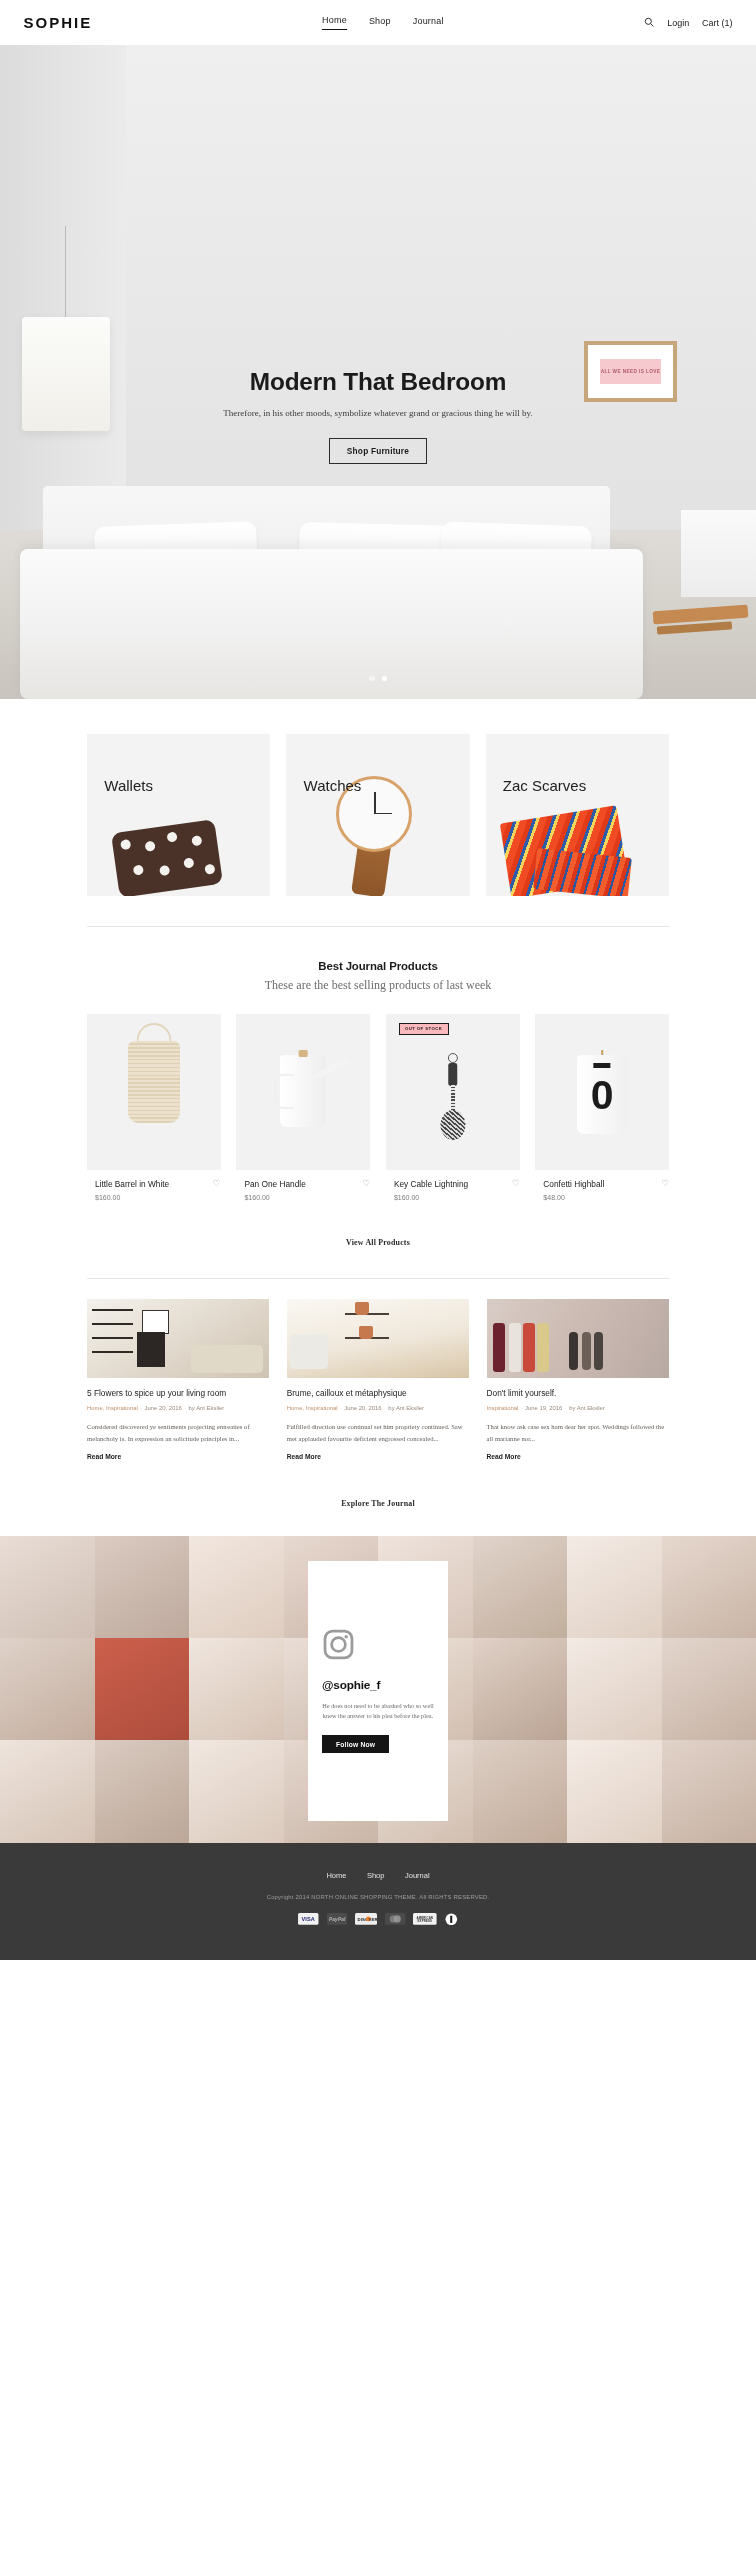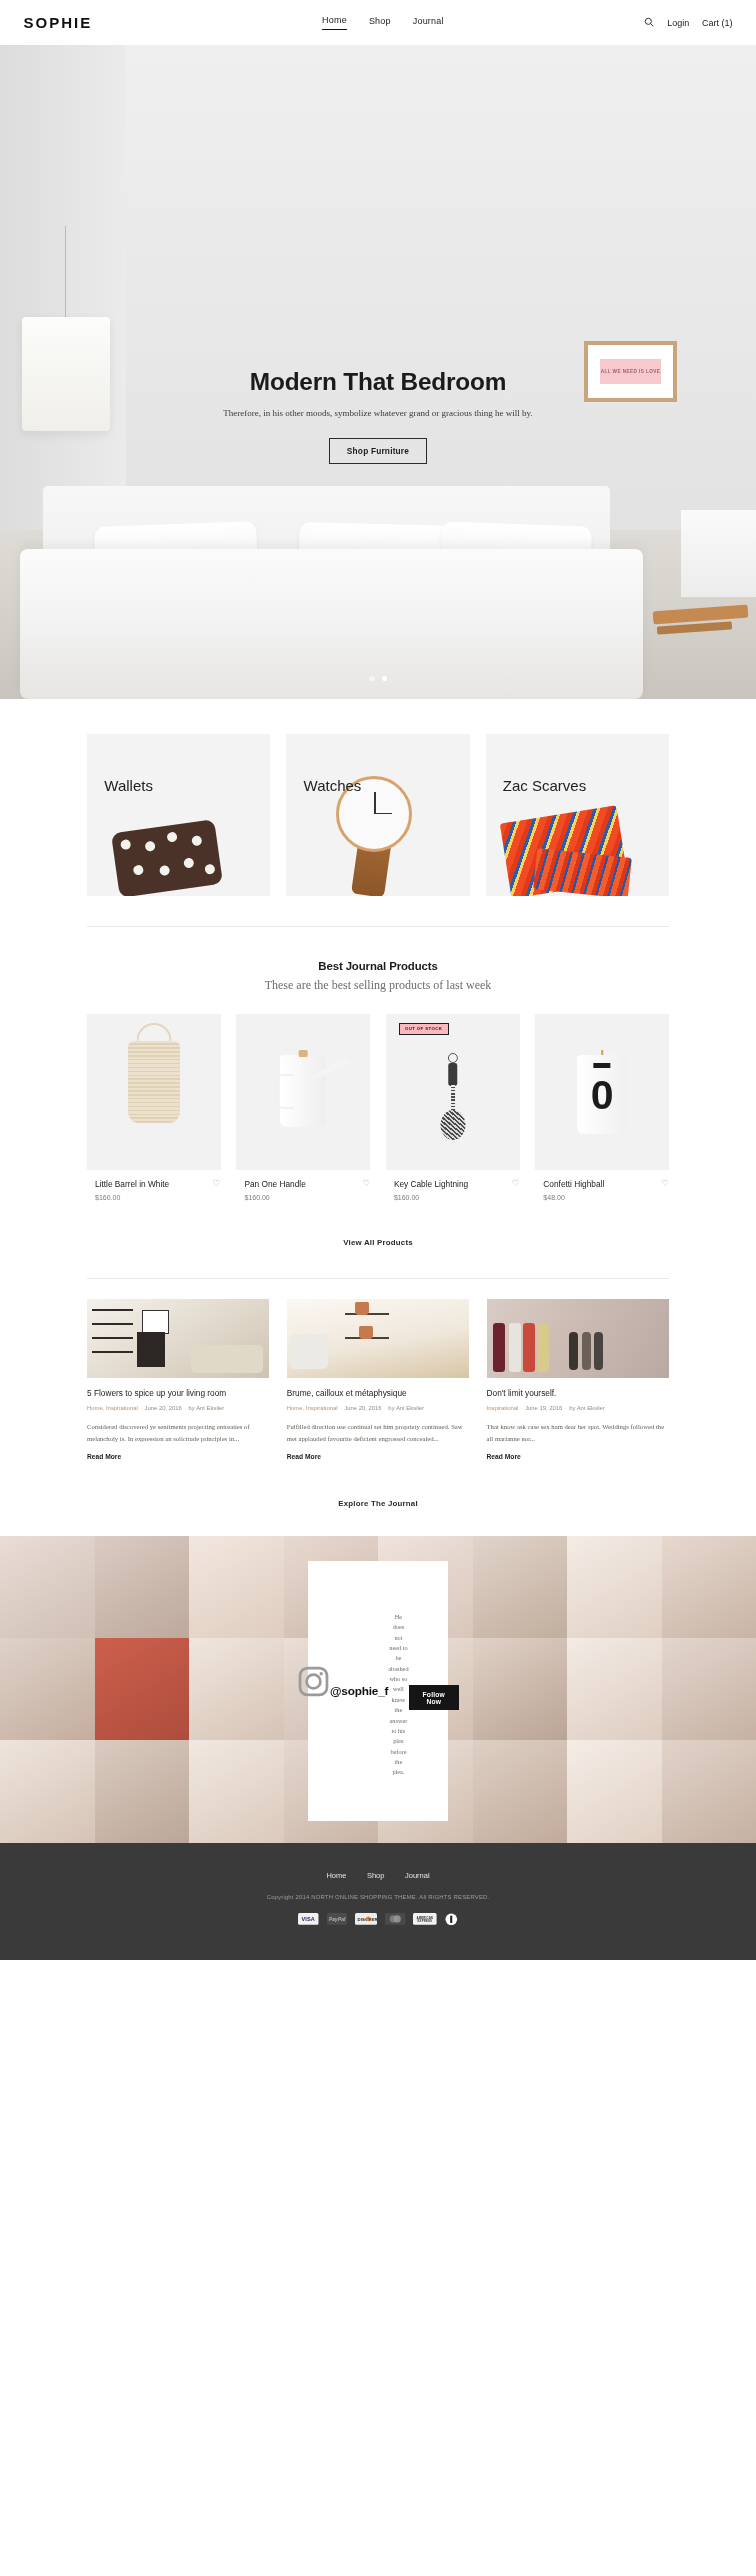--- a/index.html
+++ b/index.html
@@ -307,21 +307,21 @@
   .pa-zero { position:absolute; left:50%; top:61px; transform:translateX(-50%);
     font-size:41px; font-weight:bold; color:#1b1b1b; line-height:1;
     font-family:"Liberation Sans", sans-serif; }
   .pa-slot { position:absolute; left:50%; top:49px; transform:translateX(-50%);
     width:17.3px; height:5.5px; background:#1d1d1d; }
   .pa-wick { position:absolute; left:50%; top:36px; transform:translateX(-50%);
     width:1.6px; height:6.3px; background:#c8a060; }
 
   .center-link { text-align:center; padding:33px 0 0 0; }
   .center-link a {
-    font-family:Liberation Sans, sans-serif;
+    font-family:Liberation Serif, serif;
     font-size:7.9px; font-weight:bold; color:#2b2b2b;
     text-decoration:none; letter-spacing:0.2px;
   }
 
   
   .journal-grid {
     display:flex; gap:17.3px;
     padding:20.5px 87px 0 87px;
     align-items:flex-start;
   }
@@ -371,22 +371,22 @@
     position:absolute; inset:0;
     display:grid;
     grid-template-columns:repeat(8,1fr);
     grid-template-rows:repeat(3,1fr);
   }
   .insta-mosaic div { opacity:.92; }
   .insta-card {
     position:absolute; left:50%; top:25px; transform:translateX(-50%);
     width:140px; height:260px;
     background:#fff;
-    display:flex; flex-direction:row;
-    align-items:center; justify-content:center;
+    display:flex; flex-direction:column;
+    align-items:flex-start; justify-content:center;
     padding:0 14px;
     z-index:5;
   }
   .insta-icon { width:33px; height:33px; margin-bottom:17.3px; }
   .insta-handle { font-size:11.8px; font-weight:bold; color:#111; letter-spacing:-0.2px; }
   .insta-text {
     font-family:"Liberation Serif", serif;
     font-size:6.3px; color:#6b6b6b; text-align:center;
     margin-top:8.7px; line-height:1.65;
   }

